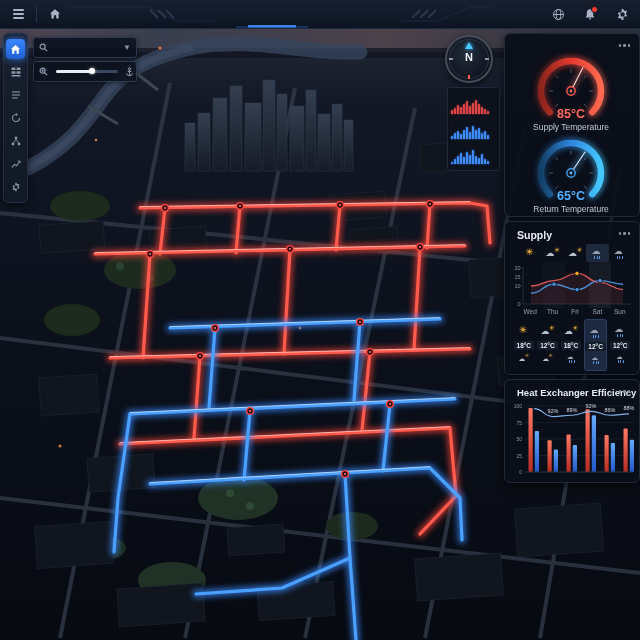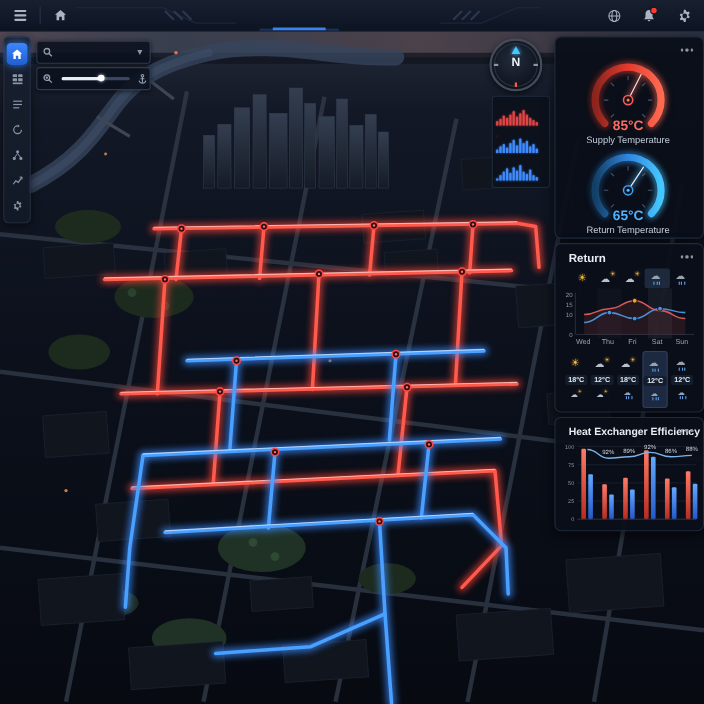--- a/index.html
+++ b/index.html
@@ -572,21 +572,21 @@
     </g>
 
     <text x="66" y="84" text-anchor="middle" font-size="12.5" font-weight="bold" fill="#ff6b5e">85°C</text>
     <text x="66" y="96" text-anchor="middle" font-size="8.5" fill="#c2cbd8">Supply Temperature</text>
     <text x="66" y="166" text-anchor="middle" font-size="12.5" font-weight="bold" fill="#4fb3ff">65°C</text>
     <text x="66" y="178" text-anchor="middle" font-size="8.5" fill="#c2cbd8">Return Temperature</text>
   </svg>
 </div>
 
 <div id="panel-weather" class="panel">
-  <span class="panel-title">Return</span>
+  <span class="panel-title">Supply</span>
   <span class="dots">
         <i></i>
         <i></i>
         <i></i>
       </span>
   <div id="w-iconrow">
         <div class="cell">
           <span class="wicon" style="width: 14px; height: 12px;">
             <span class="sun" style="font-size:9px;left:2px;top:0;">☀</span>
           </span>

